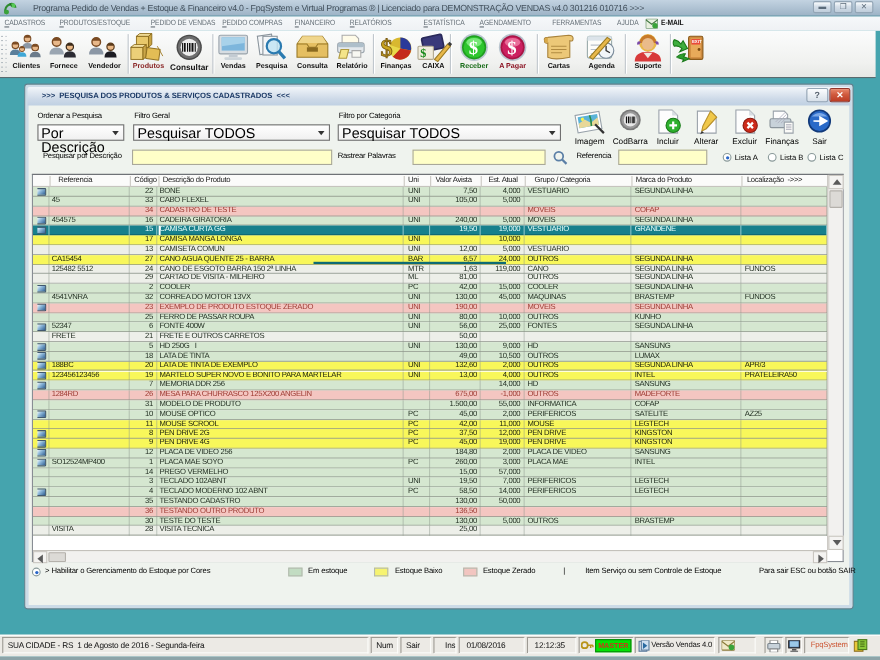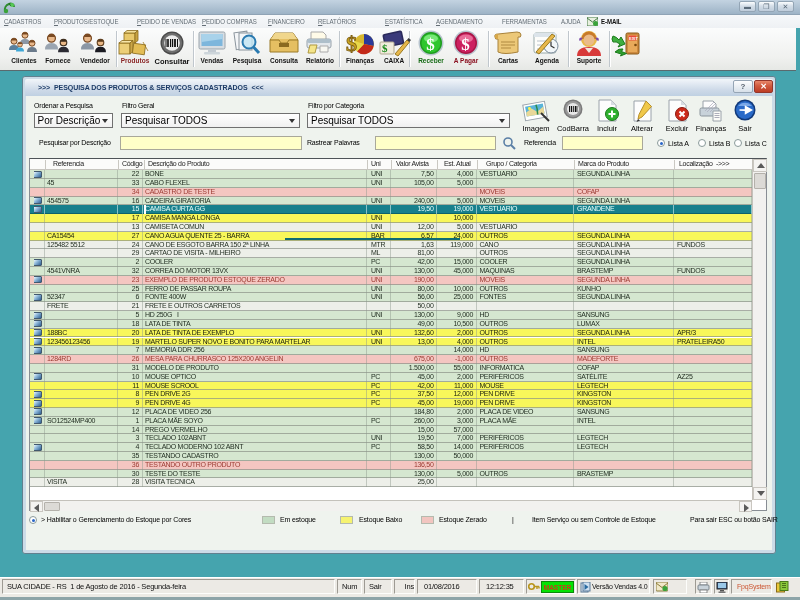--- a/index.html
+++ b/index.html
@@ -15,21 +15,21 @@
 .tsep{position:absolute;top:3px;height:36px;width:1px;background:#c0c7cd;box-shadow:1px 0 0 #fff}
 .tlab{position:absolute;top:29px;font-size:6.5px;font-weight:bold;color:#111;white-space:nowrap;transform:translateX(-50%)}
 .ticon{position:absolute;top:2px;transform:translateX(-50%)}
 #grip{position:absolute;left:1px;top:3px;width:5px;height:36px;background:radial-gradient(circle 1px at 1px 2px,#9aa5ad 60%,transparent 61%) 0 0/4px 4px repeat}
 
 #win{position:absolute;left:22px;top:76px;width:754px;height:478px;background:#eff3ee;border:1px solid #62808f;border-radius:3px;box-shadow:inset 0 0 0 3px #ccdbe7}
 #wtitletxt{position:absolute;left:16px;top:4.5px;font-size:7px;font-weight:bold;color:#1c3a66;letter-spacing:-0.05px}
 #whelp{position:absolute;left:710px;top:3px;width:20px;height:13px;border:1px solid #95a5b5;border-radius:2px;background:linear-gradient(#fcfdfe,#d7e0e9);color:#55606c;font-size:8px;font-weight:bold;text-align:center;line-height:11px}
 #wclose{position:absolute;left:731px;top:3px;width:19px;height:13px;border:1px solid #93362a;border-radius:2px;background:linear-gradient(#e8876a,#d05a3e 45%,#bc3c24);color:#fff;font-size:8px;font-weight:bold;text-align:center;line-height:12px}
 .flab{position:absolute;font-size:7px;letter-spacing:-0.2px;color:#000;white-space:nowrap}
-.combo{position:absolute;height:15px;background:linear-gradient(#fff,#f0f0f0);border:1px solid #707070;font-size:10px;color:#000;line-height:13px;padding-left:3px}
+.combo{position:absolute;height:15px;background:linear-gradient(#fff,#f0f0f0);border:1px solid #707070;font-size:13px;color:#000;line-height:13px;padding-left:3px}
 .combo:after{content:"";position:absolute;right:4px;top:5px;border-left:3.5px solid transparent;border-right:3.5px solid transparent;border-top:4px solid #333}
 .yin{position:absolute;height:14px;background:#ffffc8;border:1px solid #a9a89a}
 .blab{position:absolute;top:124px;font-size:7.5px;color:#000;transform:translateX(-50%);white-space:nowrap}
 .radio{position:absolute;width:8px;height:8px;border-radius:50%;border:1px solid #8a9a9a;background:#fff}
 .radio.on:after{content:"";position:absolute;left:1.5px;top:1.5px;width:3px;height:3px;border-radius:50%;background:#2a66c8}
 .rlab{position:absolute;font-size:7px;color:#000;white-space:nowrap}
 
 #grid{position:absolute;left:29px;top:158px;width:738px;height:353px;background:#fff;border:1px solid #888d94;border-top-color:#4e5358}
 #ghead{position:absolute;left:0;top:0;width:722px;height:11px;background:#fbfbfa;border-bottom:1px solid #c6c4be}
 .h{position:absolute;top:1px;font-size:7px;letter-spacing:-0.3px;color:#222;white-space:nowrap}
@@ -69,20 +69,21 @@
 </style></head>
 <body>
 
 <div id="titlebar">
  <svg class="abs" style="left:3px;top:1px" width="13" height="13" viewBox="0 0 13 13">
       <path d="M2 11 C1 7 3 4 6 3 M6 3 C8 2 11 3 11 6" stroke="#2e8b2e" stroke-width="2" fill="none"></path>
       <circle cx="3" cy="10" r="2.2" fill="#3aa33a"></circle>
       <circle cx="9" cy="4" r="2" fill="#57c957"></circle>
       <path d="M6 2 l1.5 3" stroke="#1e6b1e" stroke-width="1" fill="none"></path>
     </svg>
+ <span id="titletxt">Programa Pedido de Vendas + Estoque &amp; Financeiro v4.0  - FpqSystem e Virtual Programas ® | Licenciado para  DEMONSTRAÇÃO VENDAS v4.0 301216 010716 &gt;&gt;&gt;</span>
  <span class="wbtn" style="left:739px">▬</span>
  <span class="wbtn" style="left:758px">❐</span>
  <span class="wbtn" style="left:777px">✕</span>
 </div>
 
 <div id="menubar">
  <span class="mi" style="left:4px"><u>C</u>ADASTROS</span>
  <span class="mi" style="left:54px"><u>P</u>RODUTOS/ESTOQUE</span>
  <span class="mi" style="left:137px"><u>P</u>EDIDO DE VENDAS</span>
  <span class="mi" style="left:202px"><u>P</u>EDIDO COMPRAS</span>

